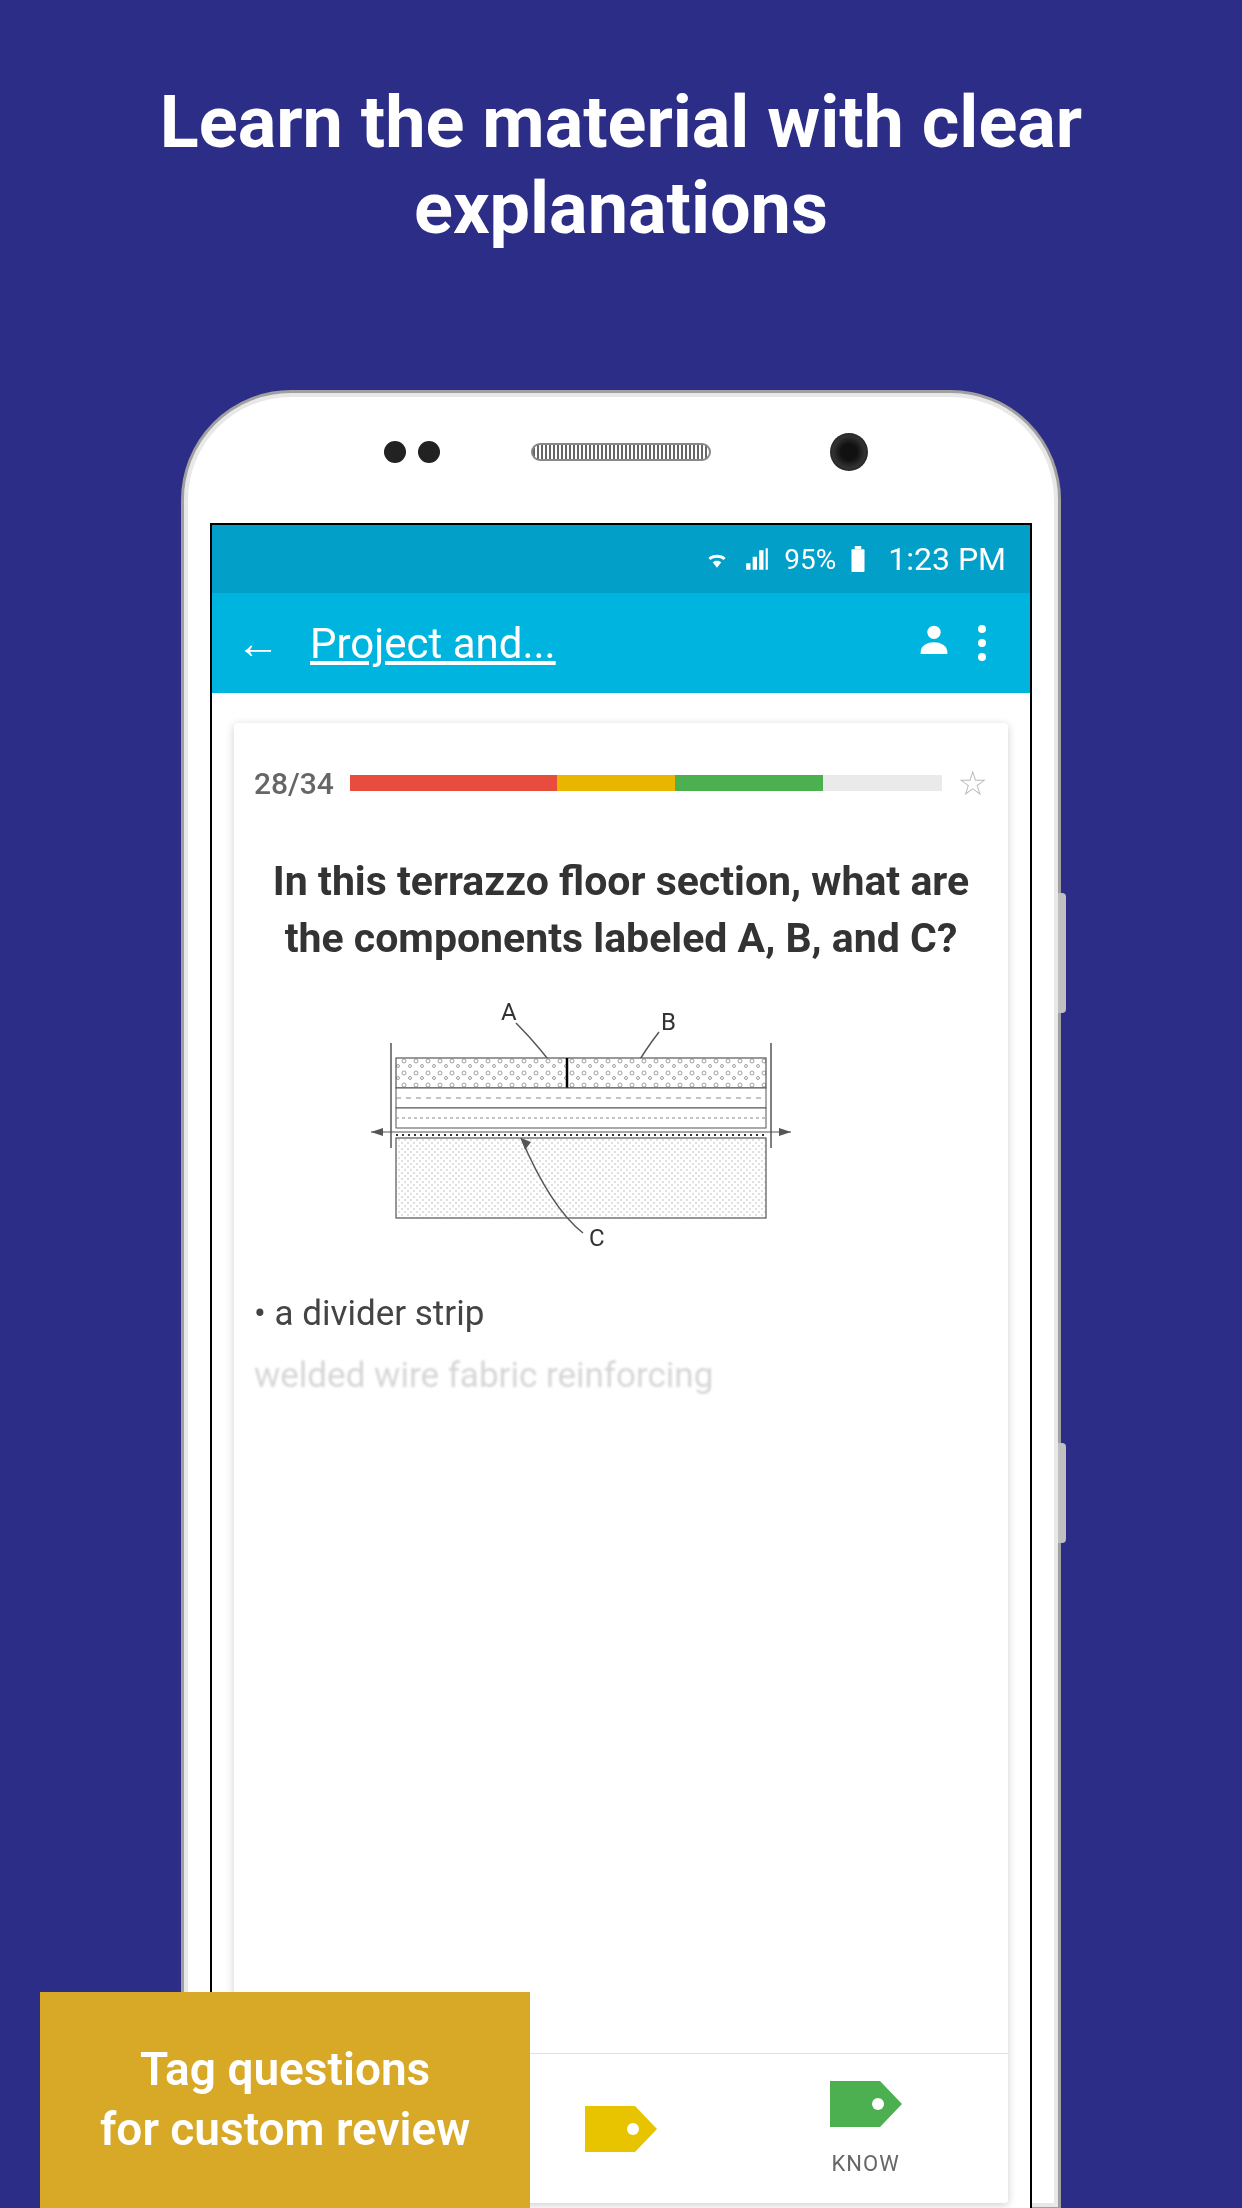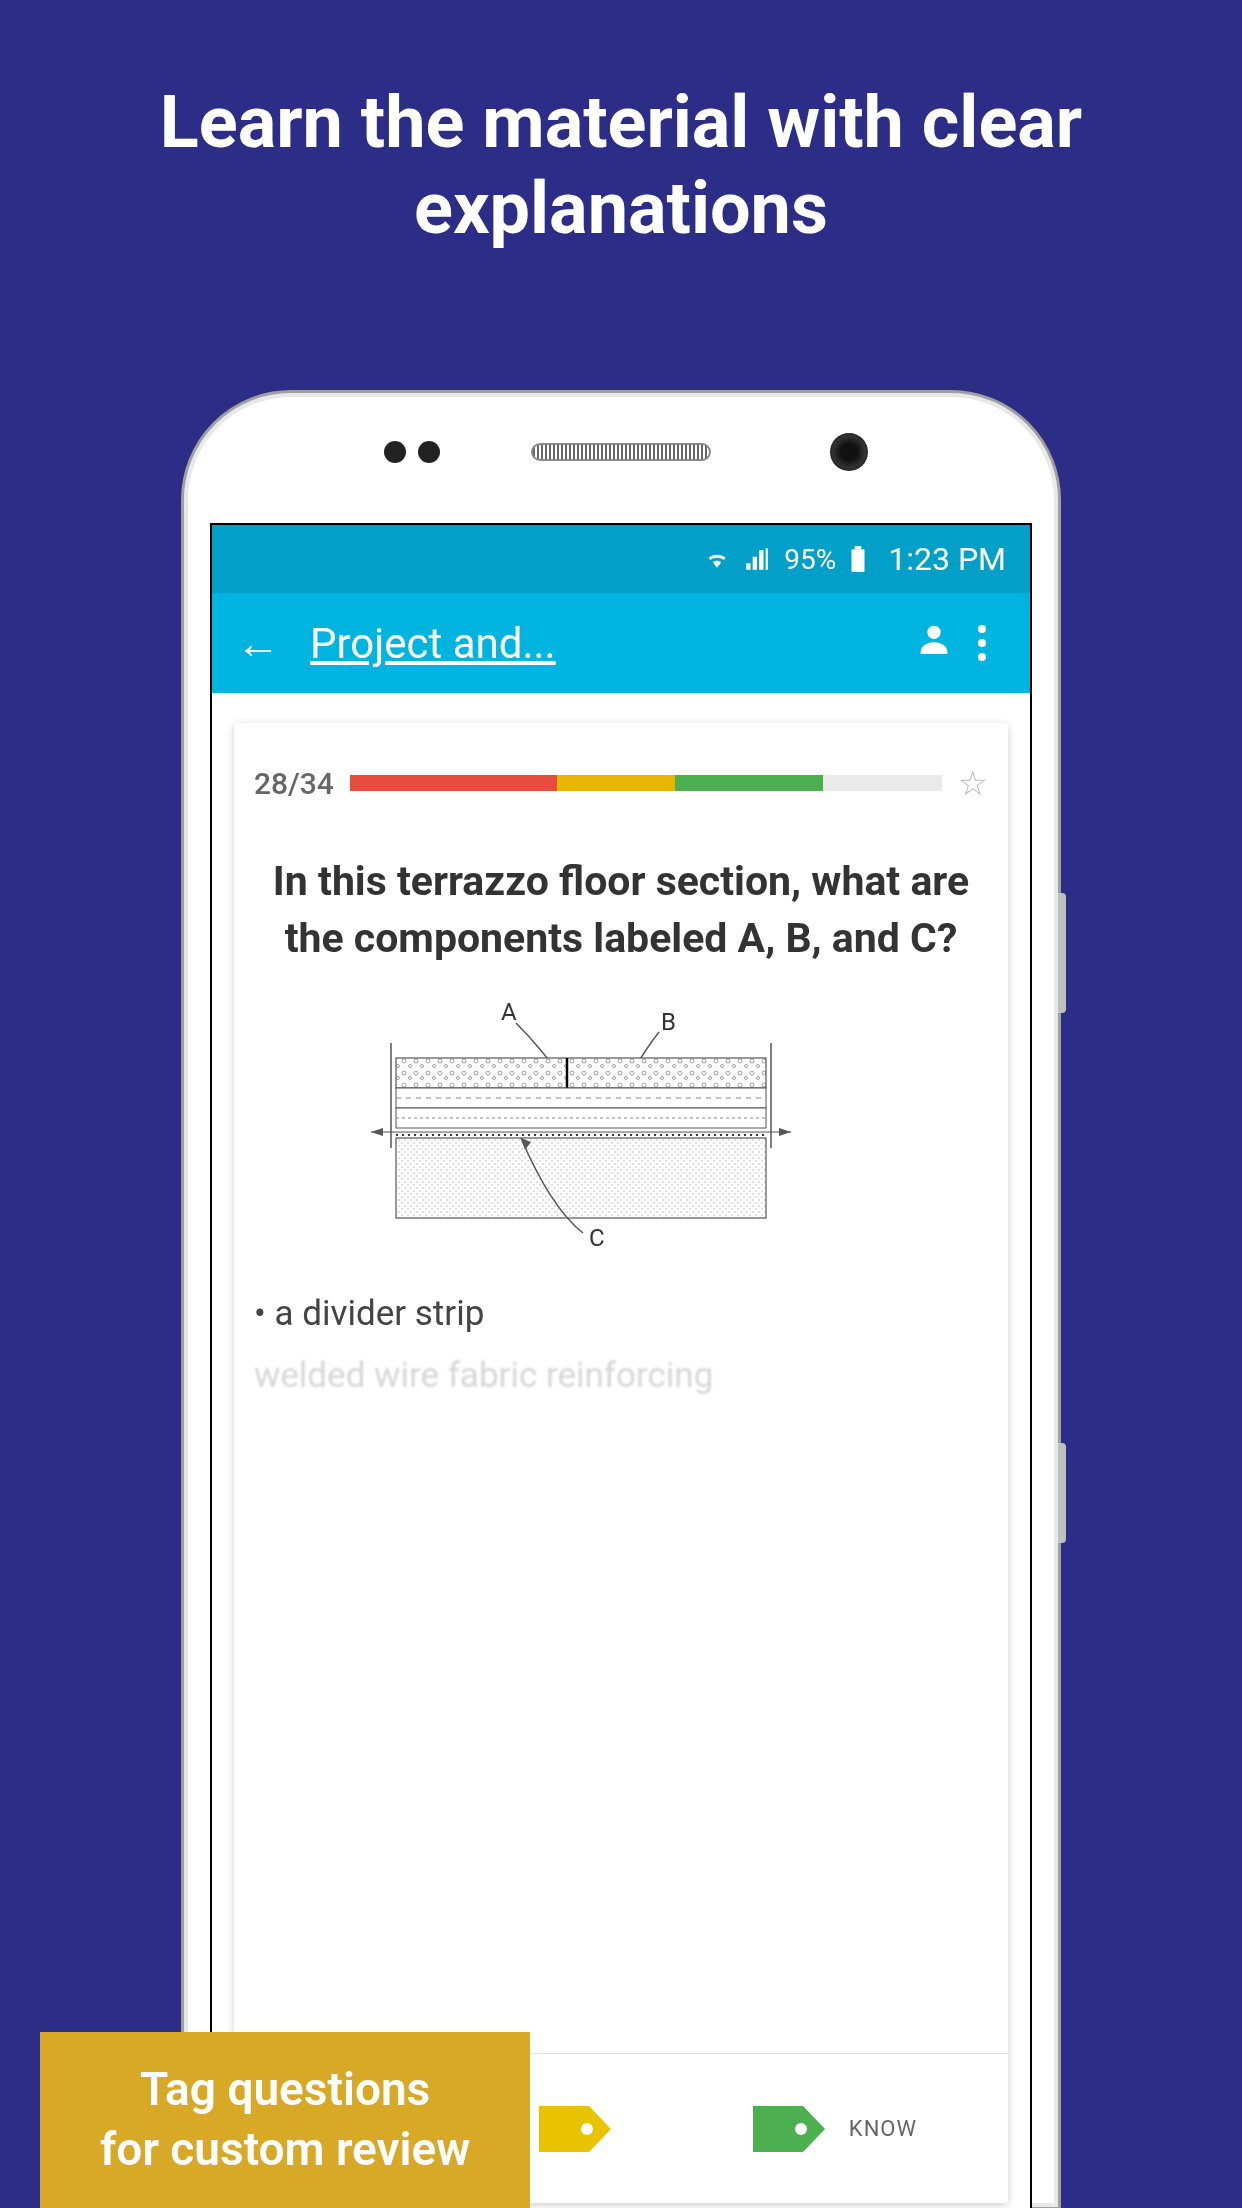--- a/index.html
+++ b/index.html
@@ -159,21 +159,21 @@
     height: 150px;
     background: #fff;
     border-top: 1px solid #e0e0e0;
     display: flex;
     justify-content: space-around;
     align-items: center;
     padding: 0 20px;
   }
   .tag-btn {
     display: flex;
-    flex-direction: row;
+    flex-direction: column;
     align-items: center;
     gap: 24px;
     cursor: pointer;
   }
   .tag-shape {
     width: 72px;
     height: 46px;
     position: relative;
   }
   .tag-shape::before {
@@ -200,21 +200,21 @@
     border-radius: 50%;
     z-index: 2;
   }
   .tag-label { font-size: 22px; color: #666; letter-spacing: 1px; }
   .callout {
     position: absolute;
     bottom: 0;
     left: 40px;
     background: #d8a827;
     color: #fff;
-    padding: 28px 60px;
+    padding: 48px 60px;
     font-size: 46px;
     font-weight: 600;
     text-align: center;
     line-height: 1.3;
     z-index: 10;
   }
   .callout::after {
     content: "";
     position: absolute;
     bottom: -24px;

